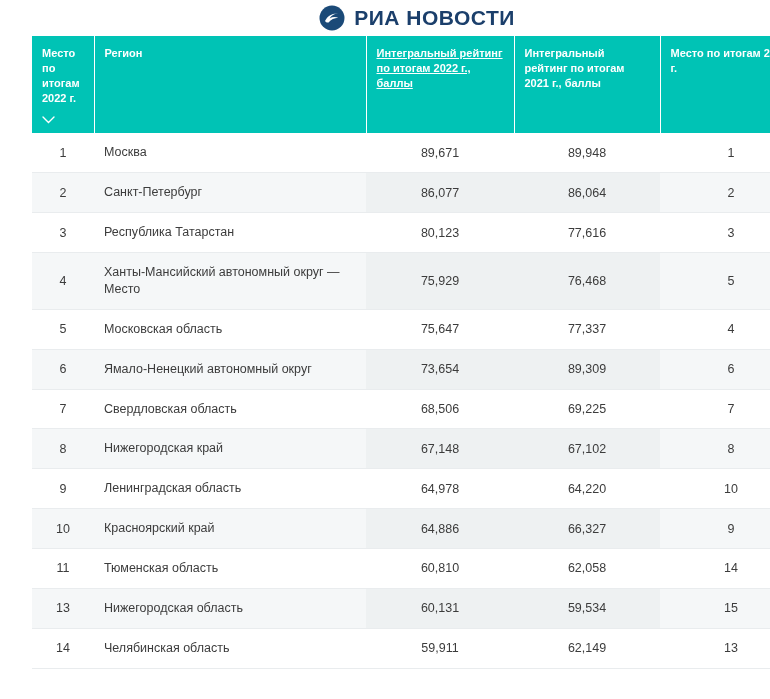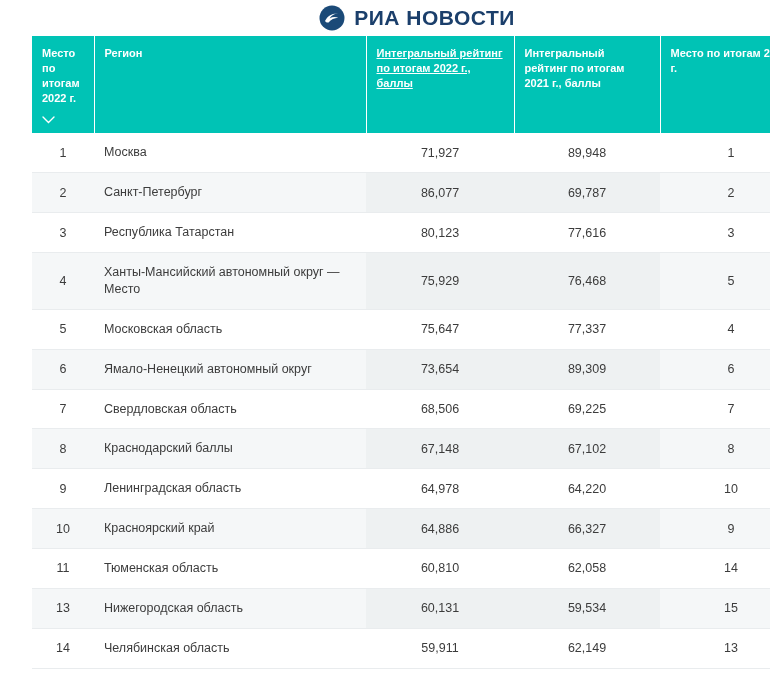--- a/index.html
+++ b/index.html
@@ -136,29 +136,29 @@
         </th>
         <th class="col-rank21">
           <span>Место по итогам 2021 г.</span>
         </th>
       </tr>
     </thead>
     <tbody>
       <tr>
         <td class="c-rank">1</td>
         <td class="c-region">Москва</td>
-        <td class="c-score">71,927</td>
+        <td class="c-score">89,671</td>
         <td class="c-score">89,948</td>
         <td class="c-rank21">1</td>
       </tr>
       <tr>
         <td class="c-rank">2</td>
         <td class="c-region">Санкт-Петербург</td>
         <td class="c-score">86,077</td>
-        <td class="c-score">69,787</td>
+        <td class="c-score">86,064</td>
         <td class="c-rank21">2</td>
       </tr>
       <tr>
         <td class="c-rank">3</td>
         <td class="c-region">Республика Татарстан</td>
         <td class="c-score">80,123</td>
         <td class="c-score">77,616</td>
         <td class="c-rank21">3</td>
       </tr>
       <tr>
@@ -184,21 +184,21 @@
       </tr>
       <tr>
         <td class="c-rank">7</td>
         <td class="c-region">Свердловская область</td>
         <td class="c-score">68,506</td>
         <td class="c-score">69,225</td>
         <td class="c-rank21">7</td>
       </tr>
       <tr>
         <td class="c-rank">8</td>
-        <td class="c-region">Краснодарский баллы</td>
+        <td class="c-region">Нижегородская край</td>
         <td class="c-score">67,148</td>
         <td class="c-score">67,102</td>
         <td class="c-rank21">8</td>
       </tr>
       <tr>
         <td class="c-rank">9</td>
         <td class="c-region">Ленинградская область</td>
         <td class="c-score">64,978</td>
         <td class="c-score">64,220</td>
         <td class="c-rank21">10</td>

